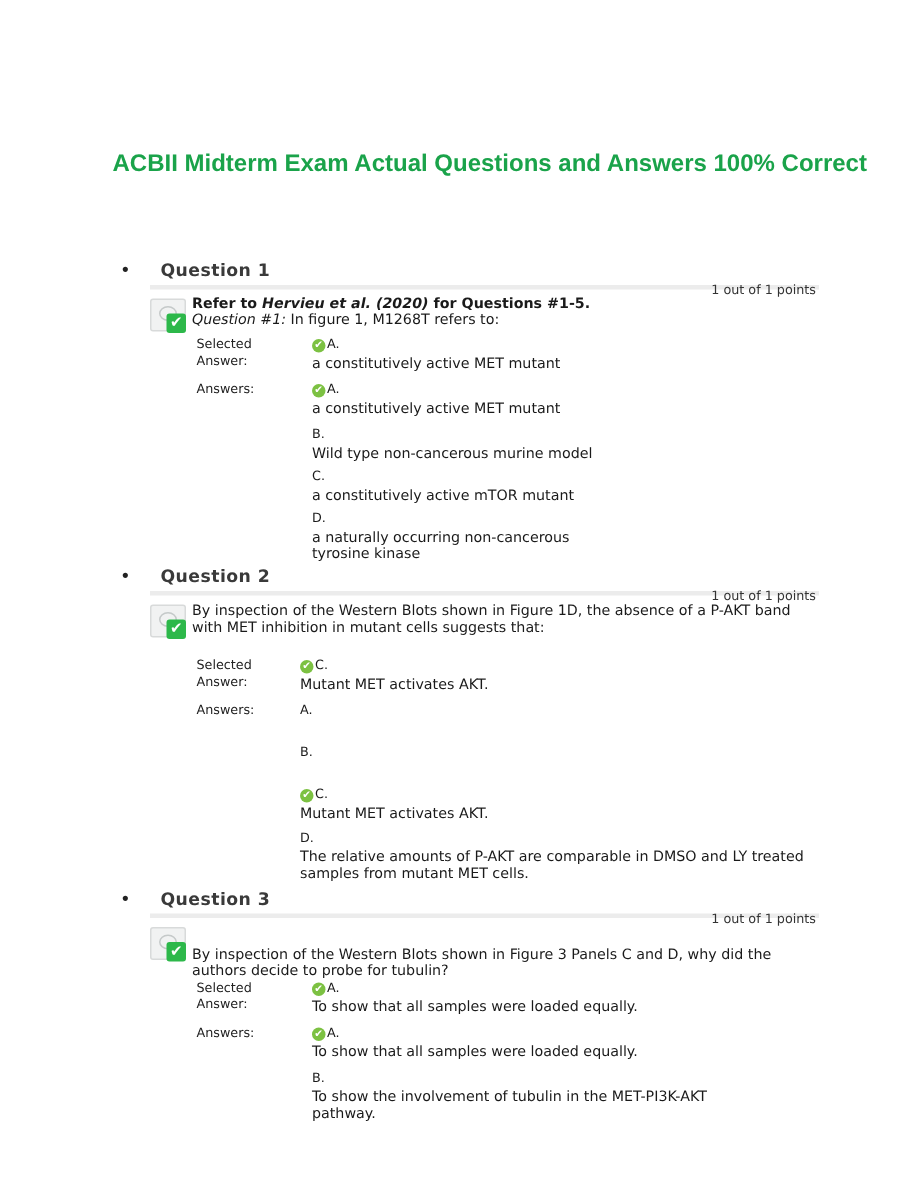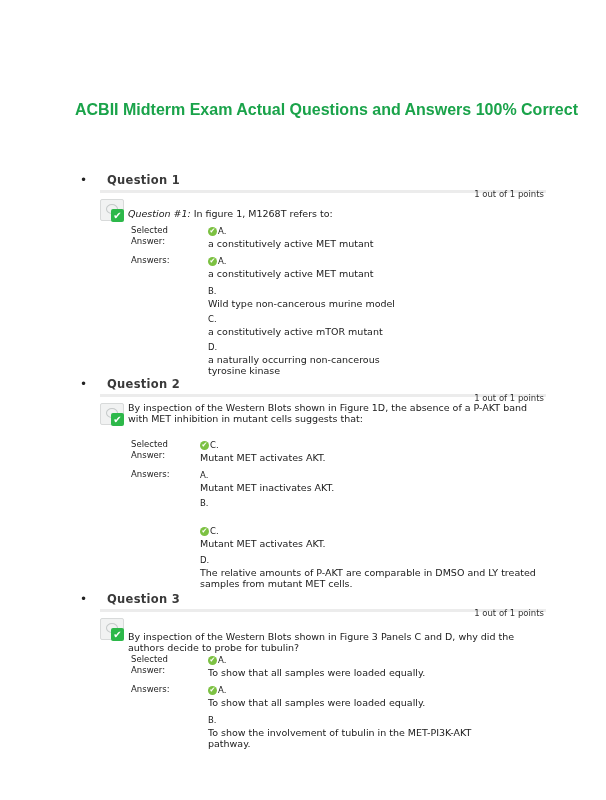--- a/index.html
+++ b/index.html
@@ -164,21 +164,21 @@
 <div class="question" style="top:172px;">
   <span class="q-bullet">•</span>
   <span class="q-header">Question 1</span>
   <div class="q-bar"></div>
   <span class="q-points">1 out of 1 points</span>
   <div class="q-icon" style="top:27px;">
     <div class="doc"></div>
     <div class="check">✔</div>
   </div>
   <div class="q-text" style="top:25px;">
-    <br>
+    <b><span>Refer to </span><i>Hervieu et al. (2020)</i><span> for Questions #1-5.</span></b><br>
     <i>Question #1:</i><span>  In figure 1, M1268T refers to:</span>
   </div>
 
   <div class="row-label" style="top:53px; white-space:pre-line;">Selected
 Answer:</div>
   <div class="opt" style="left:208px; top:53px;">
     <span class="tick">✔</span><span class="letter">A.</span>
     <span class="otext">a constitutively active MET mutant</span>
   </div>
 
@@ -215,21 +215,20 @@
   <div class="row-label" style="top:63px; white-space:pre-line;">Selected
 Answer:</div>
   <div class="opt" style="left:200px; top:63px;">
     <span class="tick">✔</span><span class="letter">C.</span>
     <span class="otext">Mutant MET activates AKT.</span>
   </div>
 
   <div class="row-label" style="top:93px;">Answers:</div>
   <div class="opt" style="left:200px; top:93px;">
     <span class="letter">A.</span>
-    <span class="otext">Mutant MET inactivates AKT.</span>
   </div>
   <div class="opt" style="left:200px; top:121px;">
     <span class="letter">B.</span>
   </div>
   <div class="opt" style="left:200px; top:149px;">
     <span class="tick">✔</span><span class="letter">C.</span>
     <span class="otext">Mutant MET activates AKT.</span>
   </div>
   <div class="opt" style="left:200px; top:178px; width:340px;">
     <span class="letter">D.</span>

